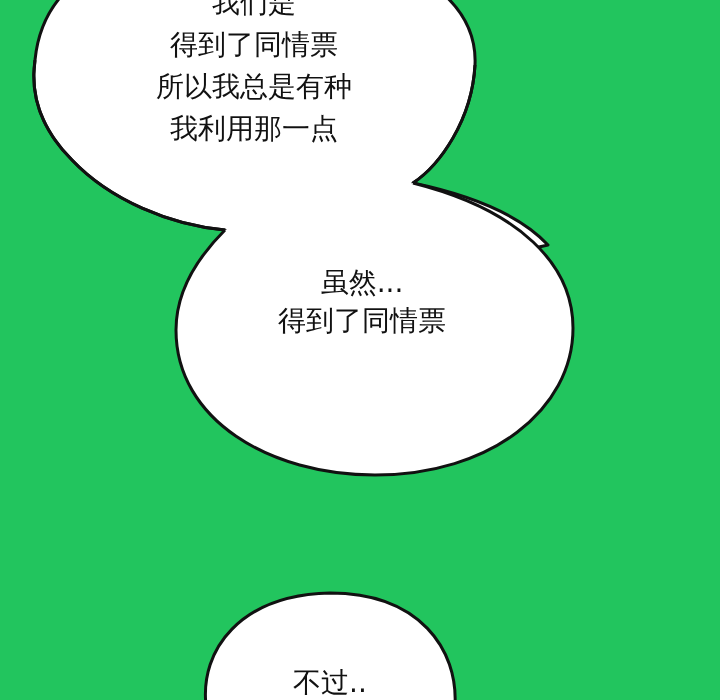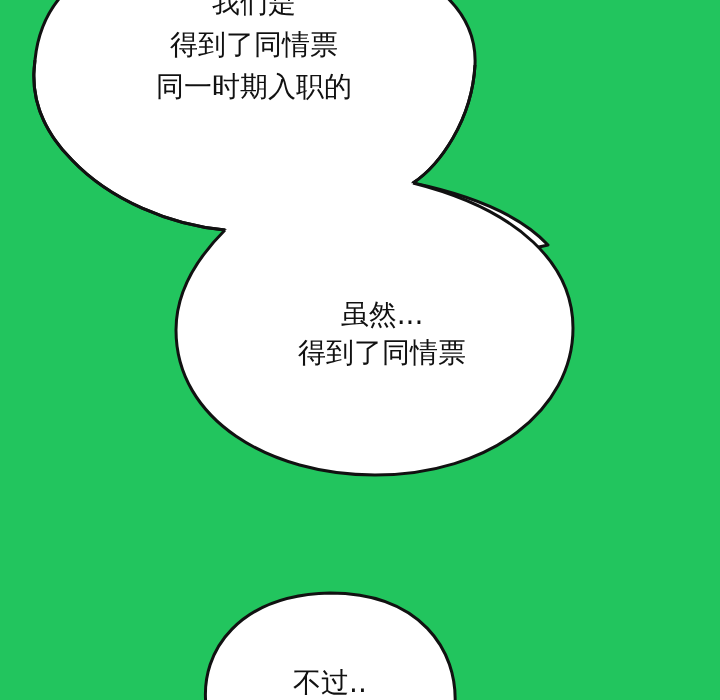--- a/index.html
+++ b/index.html
@@ -32,25 +32,24 @@
     }
     .bubble-text .line {
       display: block;
     }
     #text-1 {
       left: 104px;
       top: -18px;
       width: 300px;
     }
     #text-2 {
-      left: 232px;
+      left: 212px;
       top: 264px;
       width: 300px;
       line-height: 38px;
-      margin-top: 32px;
     }
     #text-3 {
       left: 230px;
       top: 662px;
       width: 200px;
     }
   </style>
 </head>
 <body>
 
@@ -80,21 +79,22 @@
     <path d="M 475 65 C 472 120, 440 165, 413 183" fill="none" stroke="#111111" stroke-width="3"></path>
 
     <path d="M 206 705
          C 200 650, 240 595, 330 593
          C 420 593, 458 650, 455 705" fill="#ffffff" stroke="#111111" stroke-width="3"></path>
   </svg>
 
   <div id="text-1" class="bubble-text">
     <span class="line">我们是</span>
     <span class="line">得到了同情票</span>
-    <span class="line">同一时期入职的</span>
+    <span class="line">所以我总是有种</span>
+    <span class="line">我利用那一点</span>
   </div>
 
   <div id="text-2" class="bubble-text">
     <span class="line">虽然...</span>
     <span class="line">得到了同情票</span>
   </div>
 
   <div id="text-3" class="bubble-text">
     <span class="line">不过..</span>
   </div>

